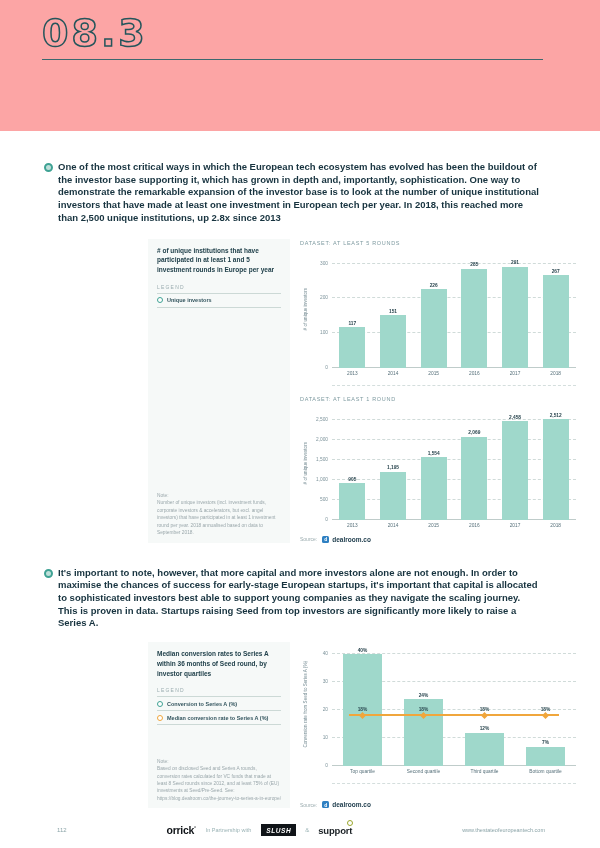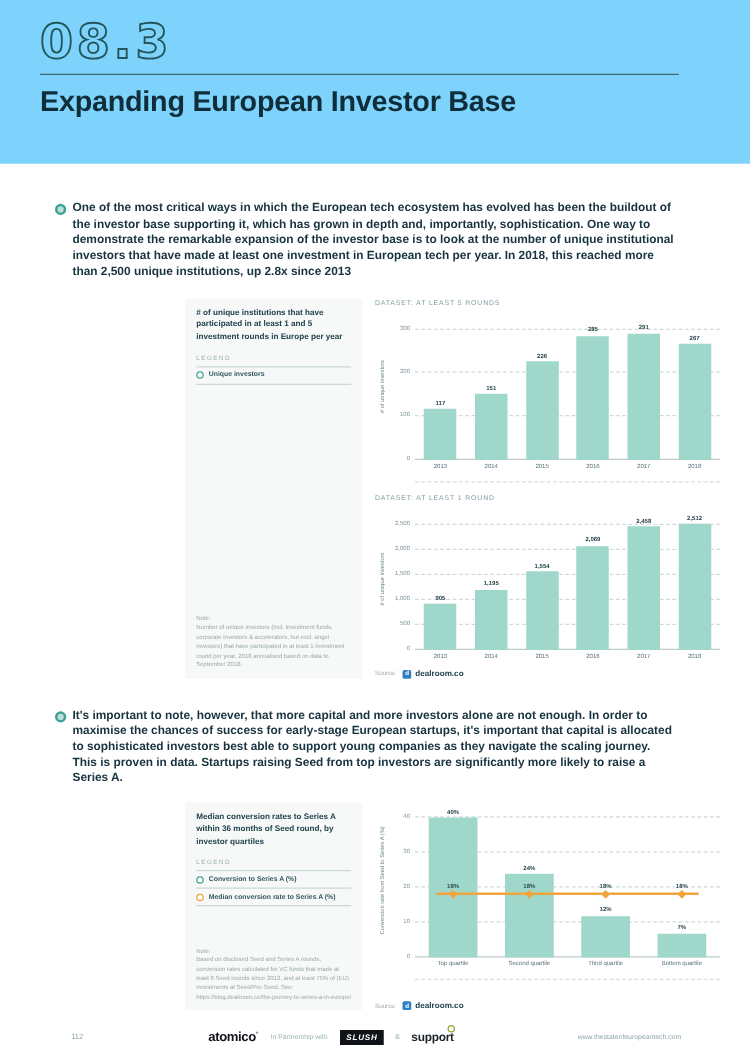--- a/index.html
+++ b/index.html
@@ -1,19 +1,19 @@
 <!DOCTYPE html>
 <html><head>
 <meta charset="utf-8">
 <style>
   html,body{margin:0;padding:0;}
   body{width:600px;height:848px;overflow:hidden;background:#ffffff;
        font-family:"Liberation Sans",sans-serif;-webkit-font-smoothing:antialiased;}
   
-  .header{background:#7dd3fc;height:131px;box-sizing:border-box;padding:14px 57px 0 32px;}
+  .header{background:#fca5a5;height:131px;box-sizing:border-box;padding:14px 57px 0 42px;}
   .section-num{font-family:"DejaVu Sans",sans-serif;font-size:38px;font-weight:800;
        letter-spacing:3px;color:transparent;-webkit-text-stroke:1.5px #24555b;line-height:1;}
   .header-rule{border:none;border-top:1px solid #3d686e;margin:7px 0 9px 0;}
   .page-title{font-size:23px;font-weight:800;color:#0f2e3a;line-height:1.12;width:420px;letter-spacing:-0.2px;}
   
   .para{display:flex;margin:0 24px 0 44px;}
   .para.first{margin-top:30px;}
   .para.second{margin-top:24px;}
   .bullet{flex:0 0 auto;width:5px;height:5px;border:2px solid #3fa294;background:#bfe0da;
        border-radius:50%;margin:2px 5px 0 0;}
@@ -71,21 +71,20 @@
   .orrick{font-size:9.5px;font-weight:800;color:#1c2226;position:relative;letter-spacing:-0.2px;}
   .orrick-ring{position:absolute;top:-5px;right:-1px;width:4px;height:4px;border:1.5px solid #9aa62c;border-radius:50%;}
   .url{margin-left:auto;font-size:5.5px;color:#8ba4a8;text-decoration:none;}
 </style>
 </head>
 <body>
 
 <div class="header">
   <div class="section-num">08.3</div>
   <hr class="header-rule">
-  <div class="page-title">Expanding European Investor Base</div>
 </div>
 
 <div class="para first">
   <span class="bullet"></span>
   <div class="para-text">One of the most critical ways in which the European tech ecosystem has evolved has been the buildout of the investor base supporting it, which has grown in depth and, importantly, sophistication. One way to demonstrate the remarkable expansion of the investor base is to look at the number of unique institutional investors that have made at least one investment in European tech per year. In 2018, this reached more than 2,500 unique institutions, up 2.8x since 2013</div>
 </div>
 
 <div class="panel panel1">
   <div class="sidebar">
     <div class="sb-title"># of unique institutions that have participated in at least 1 and 5 investment rounds in Europe per year</div>
@@ -305,20 +304,20 @@
       <span class="source-label">Source:</span>
       <span class="dr-logo">d</span>
       <span class="source-name">dealroom.co</span>
     </div>
   </div>
 </div>
 
 <div class="footer">
   <span class="page-num">112</span>
   <span class="foot-center">
-    <span class="atomico"><span>atomico</span><sup>°</sup></span>
+    <span class="atomico"><span>orrick</span><sup>°</sup></span>
     <span class="partner">In Partnership with</span>
     <span class="slush">SLUSH</span>
     <span class="amp">&amp;</span>
     <span class="orrick"><span>support</span><span class="orrick-ring"></span></span>
   </span>
   <a class="url" href="#">www.thestateofeuropeantech.com</a>
 </div>
 
 </body></html>

